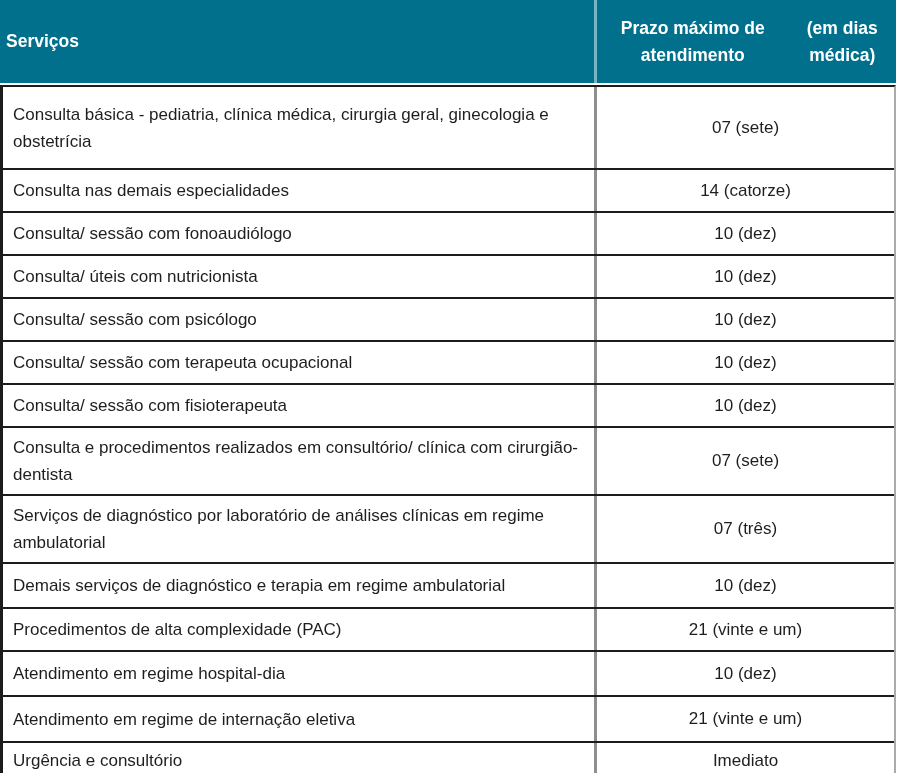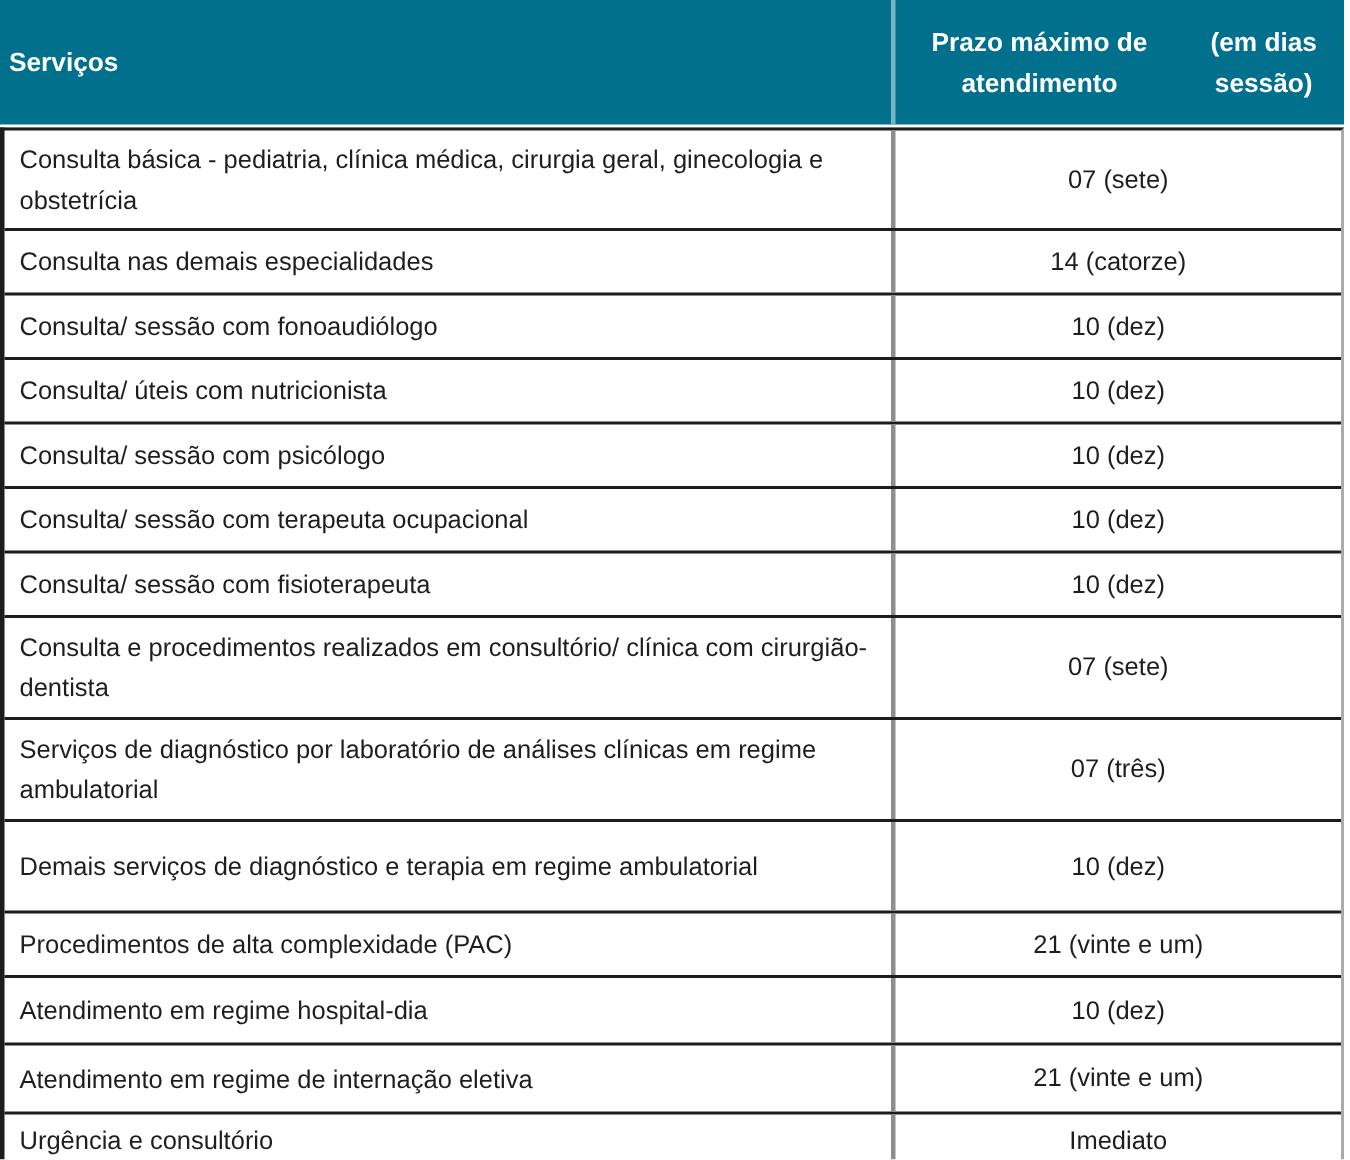--- a/index.html
+++ b/index.html
@@ -94,27 +94,27 @@
 </head>
 <body>
 
 <div class="page">
   <div class="tbl">
 
     <div class="thead">
       <div class="th-serv">Serviços</div>
       <div class="th-prazo">
         <div>Prazo máximo de atendimento</div>
-        <div>(em dias sessão)</div>
+        <div>(em dias médica)</div>
       </div>
     </div>
 
     <div class="tbody">
 
-      <div class="tr" style="height:67px">
+      <div class="tr" style="height:83px">
         <div class="td-s">Consulta básica - pediatria, clínica médica, cirurgia geral, ginecologia e obstetrícia</div>
         <div class="td-d">07 (sete)</div>
       </div>
 
       <div class="tr" style="height:43px">
         <div class="td-s">Consulta nas demais especialidades</div>
         <div class="td-d">14 (catorze)</div>
       </div>
 
       <div class="tr" style="height:43px">
@@ -145,21 +145,21 @@
       <div class="tr" style="height:68px">
         <div class="td-s">Consulta e procedimentos realizados em consultório/ clínica com cirurgião-dentista</div>
         <div class="td-d">07 (sete)</div>
       </div>
 
       <div class="tr" style="height:68px">
         <div class="td-s">Serviços de diagnóstico por laboratório de análises clínicas em regime ambulatorial</div>
         <div class="td-d">07 (três)</div>
       </div>
 
-      <div class="tr" style="height:61px">
+      <div class="tr" style="height:45px">
         <div class="td-s">Demais serviços de diagnóstico e terapia em regime ambulatorial</div>
         <div class="td-d">10 (dez)</div>
       </div>
 
       <div class="tr" style="height:43px">
         <div class="td-s">Procedimentos de alta complexidade (PAC)</div>
         <div class="td-d">21 (vinte e um)</div>
       </div>
 
       <div class="tr" style="height:45px">

